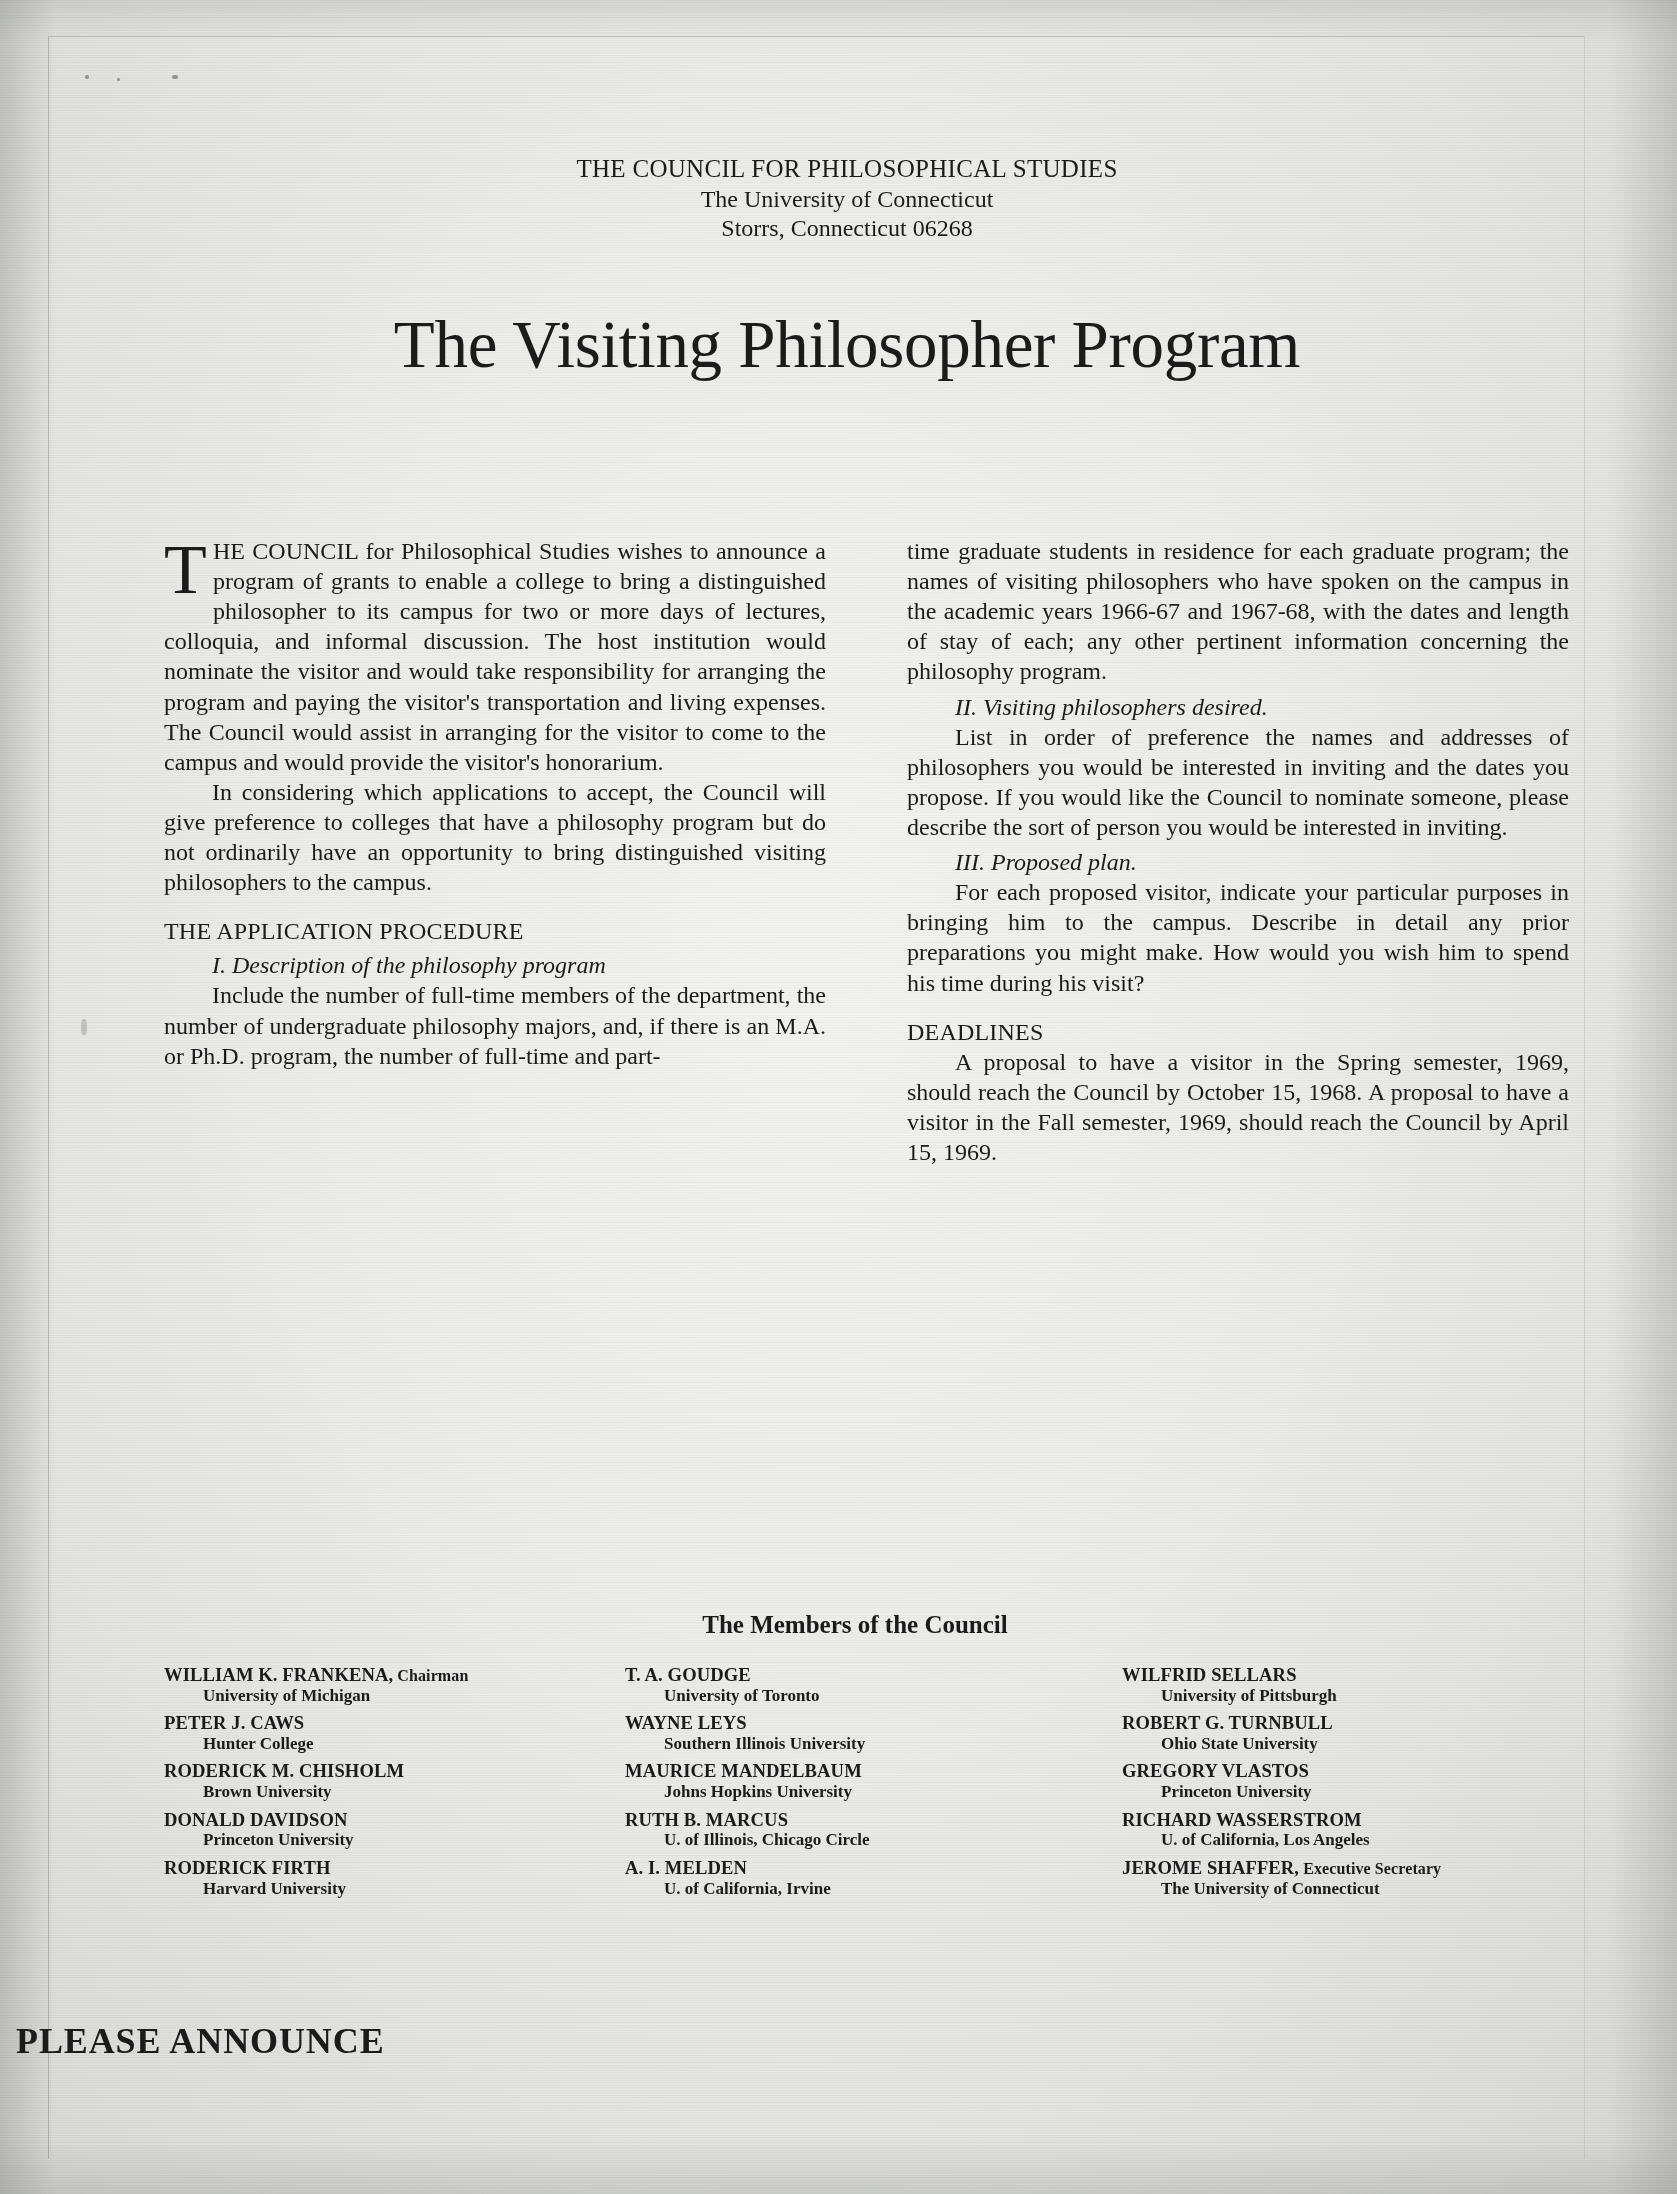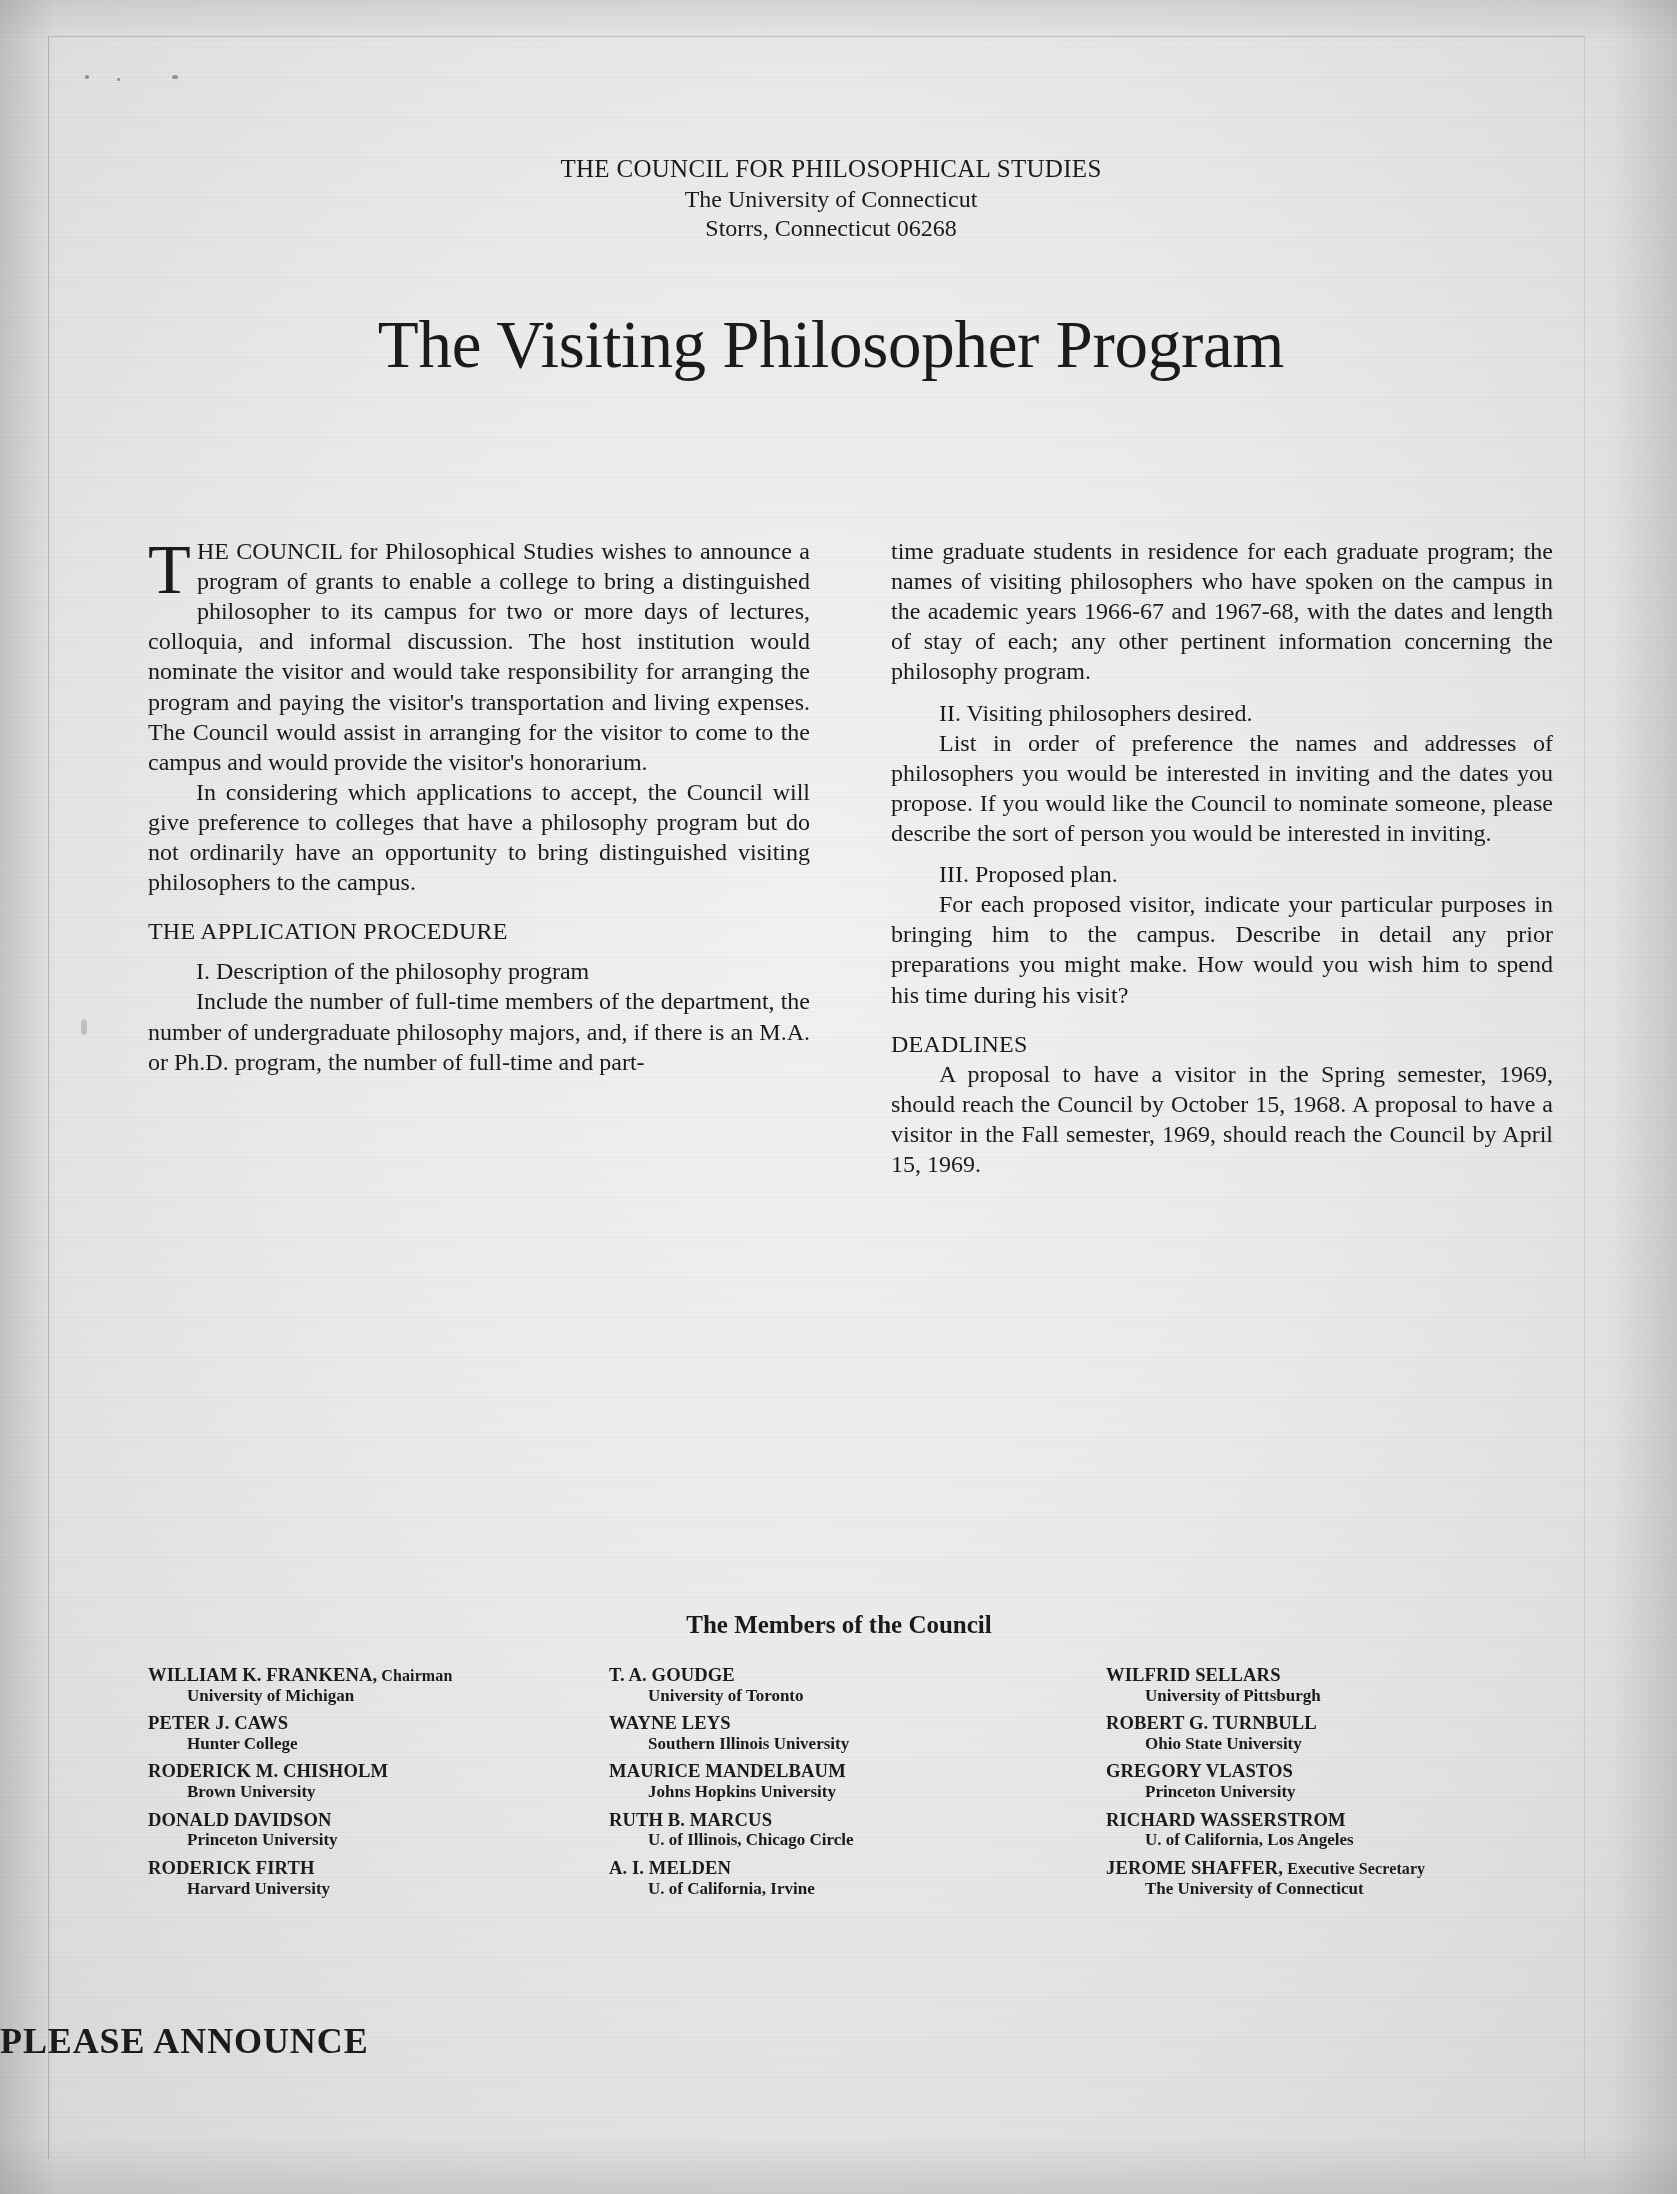--- a/index.html
+++ b/index.html
@@ -61,21 +61,21 @@
   .speck {
     position: absolute;
     background: rgba(80,82,80,0.55);
     border-radius: 50%;
     pointer-events: none;
   }
 
   
   #content {
     position: absolute;
-    left: 0; top: 0;
+    left: 16px; top: 0;
     width: 1638px; height: 2194px; padding-left: 12px;
   }
 
   
   .masthead {
     text-align: center;
     margin-top: 154px;
   }
   .masthead .org {
     font-size: 25px;
@@ -122,23 +122,24 @@
     font-weight: normal;
   }
   h2.sec {
     font-size: 24px;
     font-weight: normal;
     margin: 21px 0 1.2px 0;
     text-indent: 0;
     letter-spacing: 0.2px;
   }
   p.roman {
+    font-style: italic;
     text-indent: 48px;
     text-align: left;
-    margin-top: 11px;
+    margin-top: 5px;
   }
 
   
   #members {
     position: absolute;
     left: 0;
     top: 1611px;
     width: 1678px;
   }
   #members .heading {

